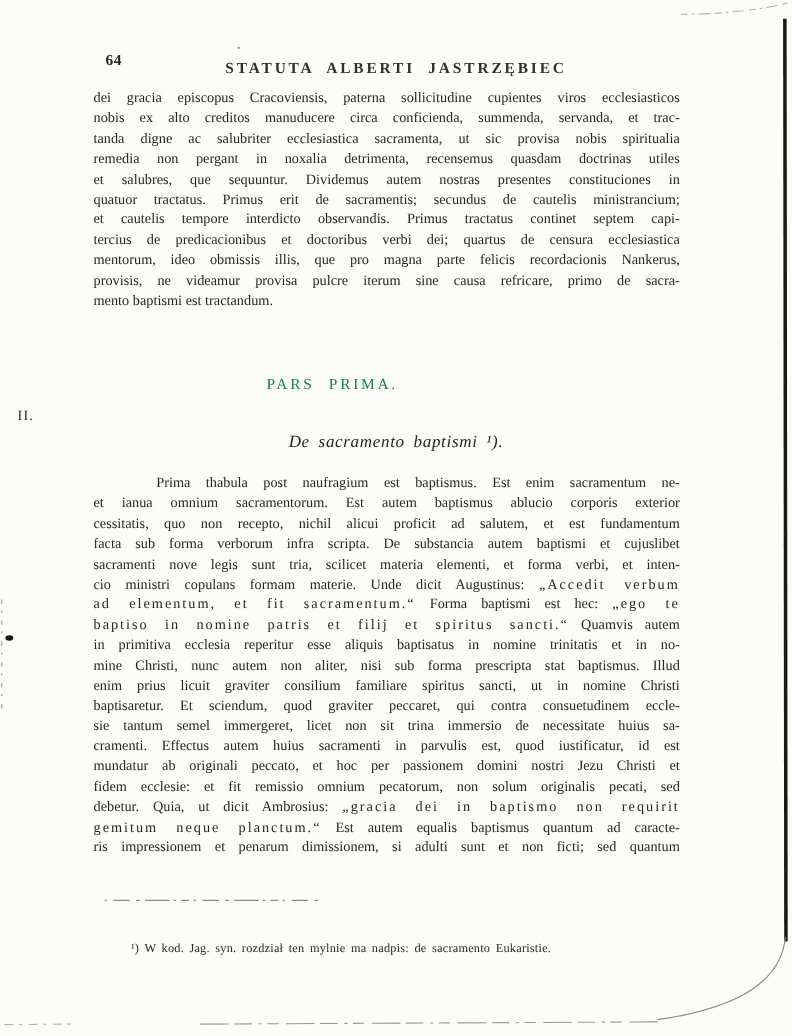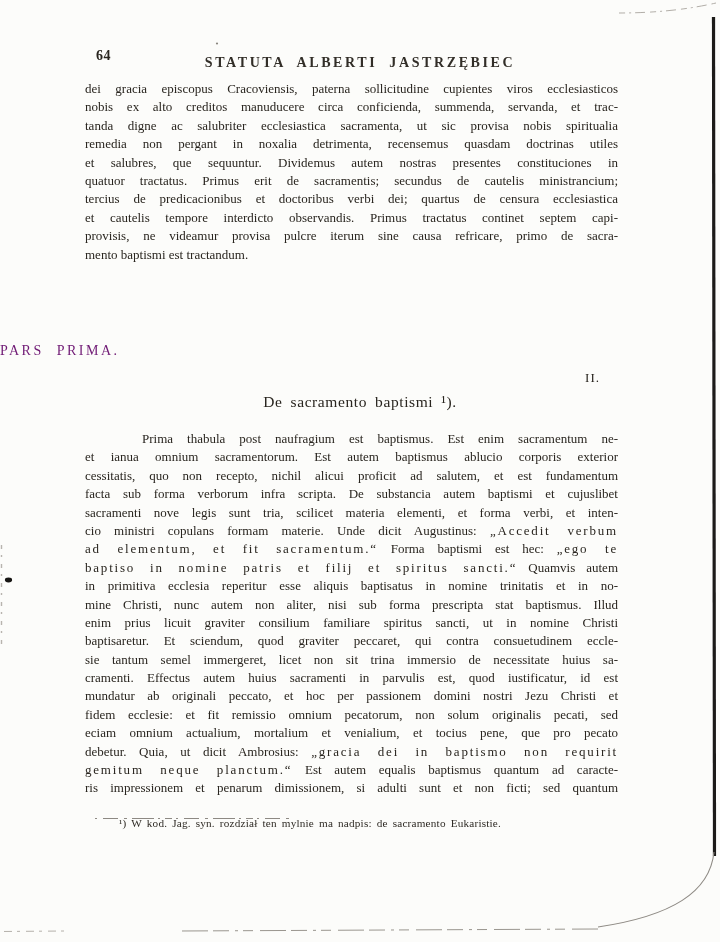--- a/index.html
+++ b/index.html
@@ -49,46 +49,47 @@
   .para1 .tline:last-child { text-align-last: left; }
   .para2 .tline:first-child { text-indent: 57px; }
   .spaced {
     letter-spacing: 1.8px;
     word-spacing: 2px;
   }
   .heading-part {
     position: absolute;
     left: 0; top: 343px;
     width: 604px;
-    text-align: left;
+    text-align: center;
     font-size: 14px;
     letter-spacing: 2.5px;
     word-spacing: 7px;
-    color: #701a75;
+    color: #15803d;
   }
   .heading-num {
     position: absolute;
-    left: 4px; top: 370px;
+    left: 16px; top: 370px;
     width: 596px;
-    text-align: right;
+    text-align: left;
     font-size: 13px;
     letter-spacing: 1px;
   }
   .heading-title {
     position: absolute;
     left: 0; top: 393px;
     width: 720px;
     text-align: center;
     font-size: 15.5px;
     letter-spacing: 0.6px;
     word-spacing: 3.5px;
+    font-style: italic;
   }
   .footnote {
     position: absolute;
-    left: 119px; top: 817px;
+    left: 119px; top: 856px;
     width: 520px;
     font-size: 11.2px;
     letter-spacing: 0.2px;
     word-spacing: 2px;
     color: #2e2a24;
   }
   .artifacts {
     position: absolute;
     left: 0; top: 0;
     pointer-events: none;
@@ -100,22 +101,23 @@
 <div class="page-number">64</div>
 <div class="running-header">STATUTA ALBERTI JASTRZĘBIEC</div>
 
 <div class="col para1">
     <div class="tline"><span>dei gracia episcopus Cracoviensis, paterna sollicitudine cupientes viros ecclesiasticos</span></div>
     <div class="tline"><span>nobis ex alto creditos manuducere circa conficienda, summenda, servanda, et trac-</span></div>
     <div class="tline"><span>tanda digne ac salubriter ecclesiastica sacramenta, ut sic provisa nobis spiritualia</span></div>
     <div class="tline"><span>remedia non pergant in noxalia detrimenta, recensemus quasdam doctrinas utiles</span></div>
     <div class="tline"><span>et salubres, que sequuntur. Dividemus autem nostras presentes constituciones in</span></div>
     <div class="tline"><span>quatuor tractatus. Primus erit de sacramentis; secundus de cautelis ministrancium;</span></div>
+    <div class="tline"><span>et cautelis tempore interdicto observandis. Primus tractatus continet septem capi-</span></div>
     <div class="tline"><span>tercius de predicacionibus et doctoribus verbi dei; quartus de censura ecclesiastica</span></div>
-    <div class="tline"><span>et cautelis tempore interdicto observandis. Primus tractatus continet septem capi-</span></div>
+    <div class="tline"><span>mentorum, ideo obmissis illis, que pro magna parte felicis recordacionis Nankerus,</span></div>
     <div class="tline"><span>provisis, ne videamur provisa pulcre iterum sine causa refricare, primo de sacra-</span></div>
     <div class="tline"><span>mento baptismi est tractandum.</span></div>
   </div>
 
 <div class="heading-part">PARS PRIMA.</div>
 <div class="heading-num">II.</div>
 <div class="heading-title">De sacramento baptismi ¹).</div>
 
 <div class="col para2">
     <div class="tline"><span>Prima thabula post naufragium est baptismus. Est enim sacramentum ne-</span></div>
@@ -127,21 +129,20 @@
     <div class="tline"><span class="spaced">ad elementum, et fit sacramentum.“</span><span> Forma baptismi est hec: </span><span class="spaced">„ego te</span></div>
     <div class="tline"><span class="spaced">baptiso in nomine patris et filij et spiritus sancti.“</span><span> Quamvis autem</span></div>
     <div class="tline"><span>in primitiva ecclesia reperitur esse aliquis baptisatus in nomine trinitatis et in no-</span></div>
     <div class="tline"><span>mine Christi, nunc autem non aliter, nisi sub forma prescripta stat baptismus. Illud</span></div>
     <div class="tline"><span>enim prius licuit graviter consilium familiare spiritus sancti, ut in nomine Christi</span></div>
     <div class="tline"><span>baptisaretur. Et sciendum, quod graviter peccaret, qui contra consuetudinem eccle-</span></div>
     <div class="tline"><span>sie tantum semel immergeret, licet non sit trina immersio de necessitate huius sa-</span></div>
     <div class="tline"><span>cramenti. Effectus autem huius sacramenti in parvulis est, quod iustificatur, id est</span></div>
     <div class="tline"><span>mundatur ab originali peccato, et hoc per passionem domini nostri Jezu Christi et</span></div>
     <div class="tline"><span>fidem ecclesie: et fit remissio omnium pecatorum, non solum originalis pecati, sed</span></div>
-    <div class="tline"><span>eciam omnium actualium, mortalium et venialium, et tocius pene, que pro pecato</span></div>
     <div class="tline"><span>debetur. Quia, ut dicit Ambrosius: </span><span class="spaced">„gracia dei in baptismo non requirit</span></div>
     <div class="tline"><span class="spaced">gemitum neque planctum.“</span><span> Est autem equalis baptismus quantum ad caracte-</span></div>
     <div class="tline"><span>ris impressionem et penarum dimissionem, si adulti sunt et non ficti; sed quantum</span></div>
   </div>
 
 <div class="footnote">¹) W kod. Jag. syn. rozdział ten mylnie ma nadpis: de sacramento Eukaristie.</div>
 
 <svg class="artifacts" width="720" height="942" viewBox="0 0 720 942" xmlns="http://www.w3.org/2000/svg">
   <path d="M619,13 Q672,13 716,3" stroke="#b2aea8" stroke-width="1" fill="none" stroke-dasharray="6 4 2 4 10 5"></path>
   <path d="M713.5,17 L714.5,856" stroke="#1c1a18" stroke-width="3.2" fill="none"></path>

